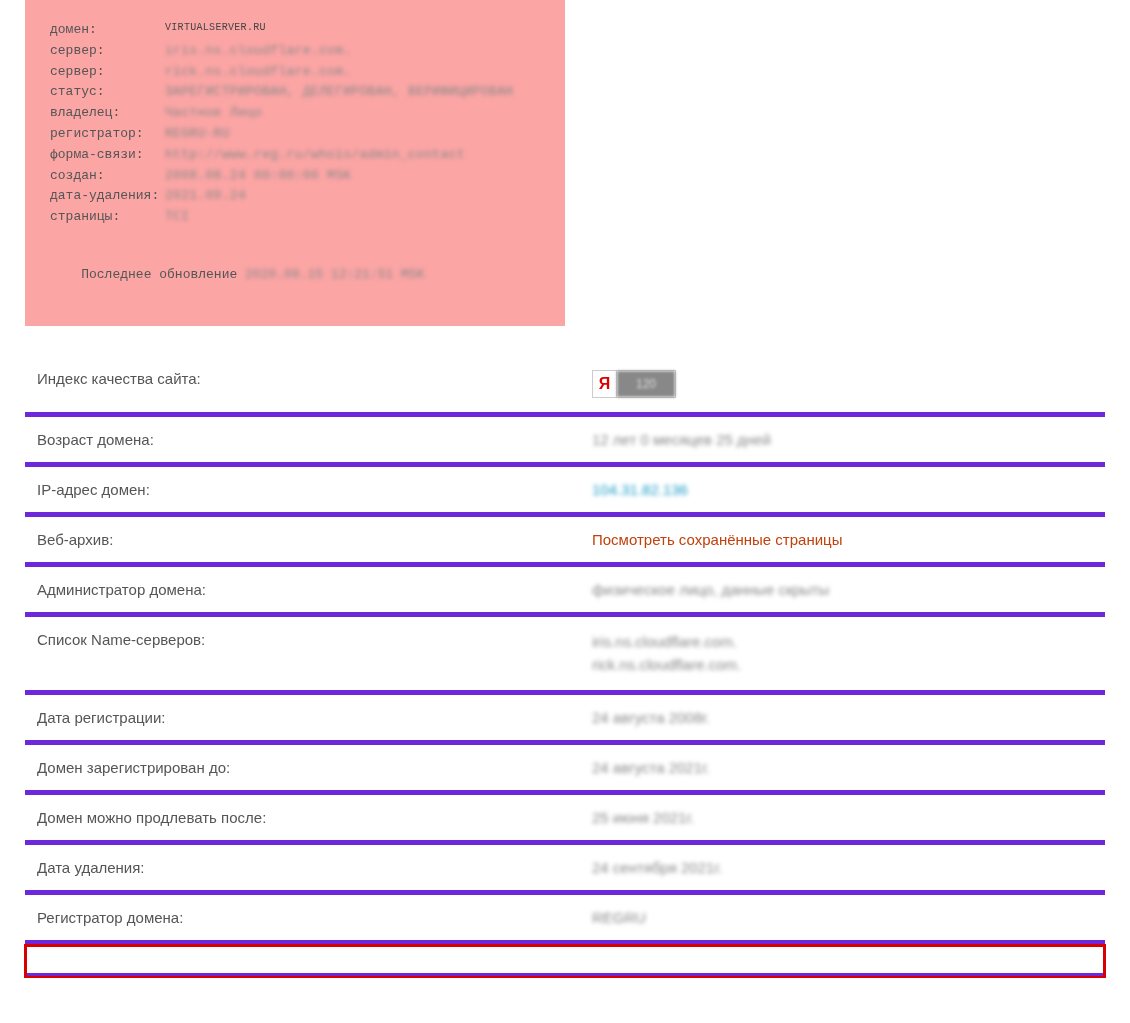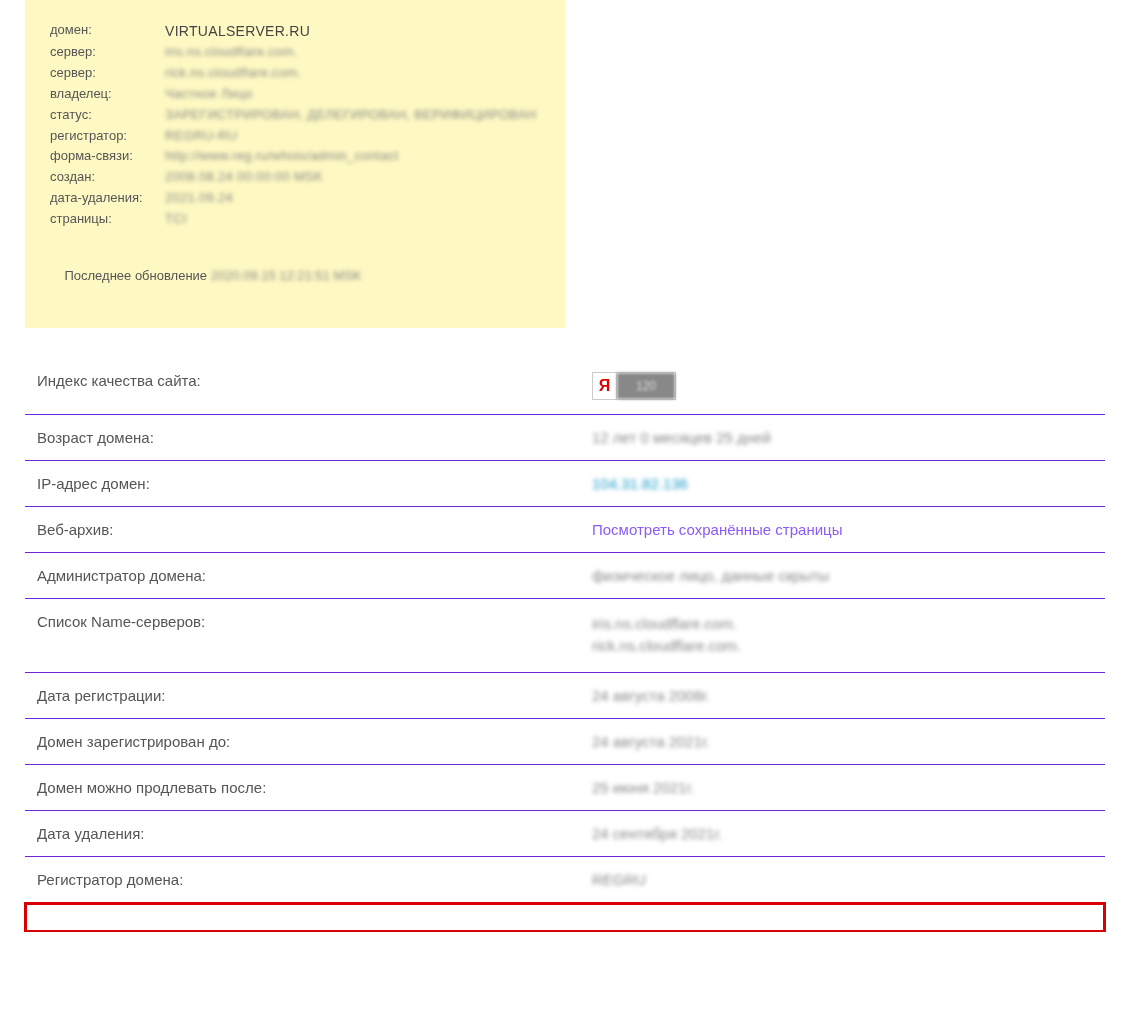--- a/index.html
+++ b/index.html
@@ -4,43 +4,43 @@
 <style>
   * { box-sizing: border-box; margin: 0; padding: 0; }
   body {
     font-family: Verdana, Arial, sans-serif;
     background: #ffffff;
     color: #555;
     font-size: 14px;
     width: 1130px;
   }
   .whois-block {
-    background: #fef9c3;
+    background: #fca5a5;
     margin: 0 0 30px 25px;
     padding: 20px 25px;
     width: 540px;
-    font-family: Liberation Sans, sans-serif;
+    font-family: Liberation Mono, monospace;
     font-size: 13px;
     line-height: 1.6;
     color: #555;
   }
   .whois-row {
     display: flex;
   }
   .whois-label {
     min-width: 115px;
     white-space: pre;
   }
   .whois-value {
     letter-spacing: 0.3px;
   }
   .whois-value.clear {
     filter: none;
     color: #444;
-    font-size: 14px;
+    font-size: 10px;
   }
   .whois-value.blurred {
     filter: blur(2.2px);
     color: #888;
   }
   .whois-footer {
     margin-top: 16px;
     white-space: pre;
   }
   .whois-footer .blurred {
@@ -48,21 +48,21 @@
     color: #888;
   }
 
   .info-table {
     width: 1080px;
     margin: 0 0 0 25px;
     border-collapse: collapse;
   }
   .info-row {
     display: flex;
-    border-bottom: 1px solid #6d28d9;
+    border-bottom: 5px solid #6d28d9;
     padding: 14px 12px;
     align-items: flex-start;
   }
   .info-row.highlight {
     outline: 3px solid #d80000;
     outline-offset: -2px;
   }
   .info-label {
     width: 555px;
     color: #555;
@@ -82,21 +82,21 @@
     color: #888;
     font-weight: 500;
   }
   .info-value.link {
     color: #1a9cc7;
   }
   .info-value.link.blurred {
     color: #1a9cc7;
   }
   .info-value a {
-    color: #8b5cf6;
+    color: #c2410c;
     text-decoration: none;
     margin-top: 44px;
   }
   .yandex-badge {
     display: inline-flex;
     align-items: stretch;
     height: 28px;
     border: 1px solid #ccc;
     vertical-align: middle;
   }
@@ -138,26 +138,26 @@
       </div>
       <div class="whois-row">
         <span class="whois-label">сервер:</span>
         <span class="whois-value blurred">iris.ns.cloudflare.com.</span>
       </div>
       <div class="whois-row">
         <span class="whois-label">сервер:</span>
         <span class="whois-value blurred">rick.ns.cloudflare.com.</span>
       </div>
       <div class="whois-row">
+        <span class="whois-label">статус:</span>
+        <span class="whois-value blurred">ЗАРЕГИСТРИРОВАН, ДЕЛЕГИРОВАН, ВЕРИФИЦИРОВАН</span>
+      </div>
+      <div class="whois-row">
         <span class="whois-label">владелец:</span>
         <span class="whois-value blurred">Частное Лицо</span>
-      </div>
-      <div class="whois-row">
-        <span class="whois-label">статус:</span>
-        <span class="whois-value blurred">ЗАРЕГИСТРИРОВАН, ДЕЛЕГИРОВАН, ВЕРИФИЦИРОВАН</span>
       </div>
       <div class="whois-row">
         <span class="whois-label">регистратор:</span>
         <span class="whois-value blurred">REGRU-RU</span>
       </div>
       <div class="whois-row">
         <span class="whois-label">форма-связи:</span>
         <span class="whois-value blurred">http://www.reg.ru/whois/admin_contact</span>
       </div>
       <div class="whois-row">

